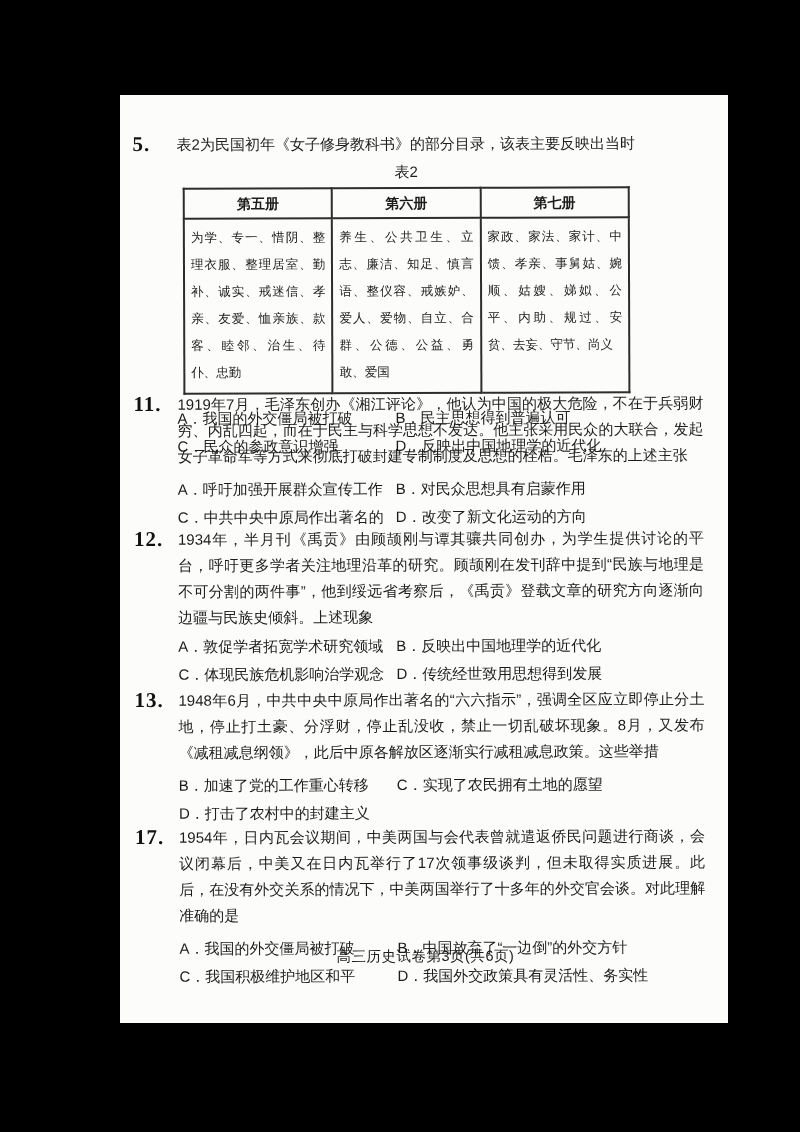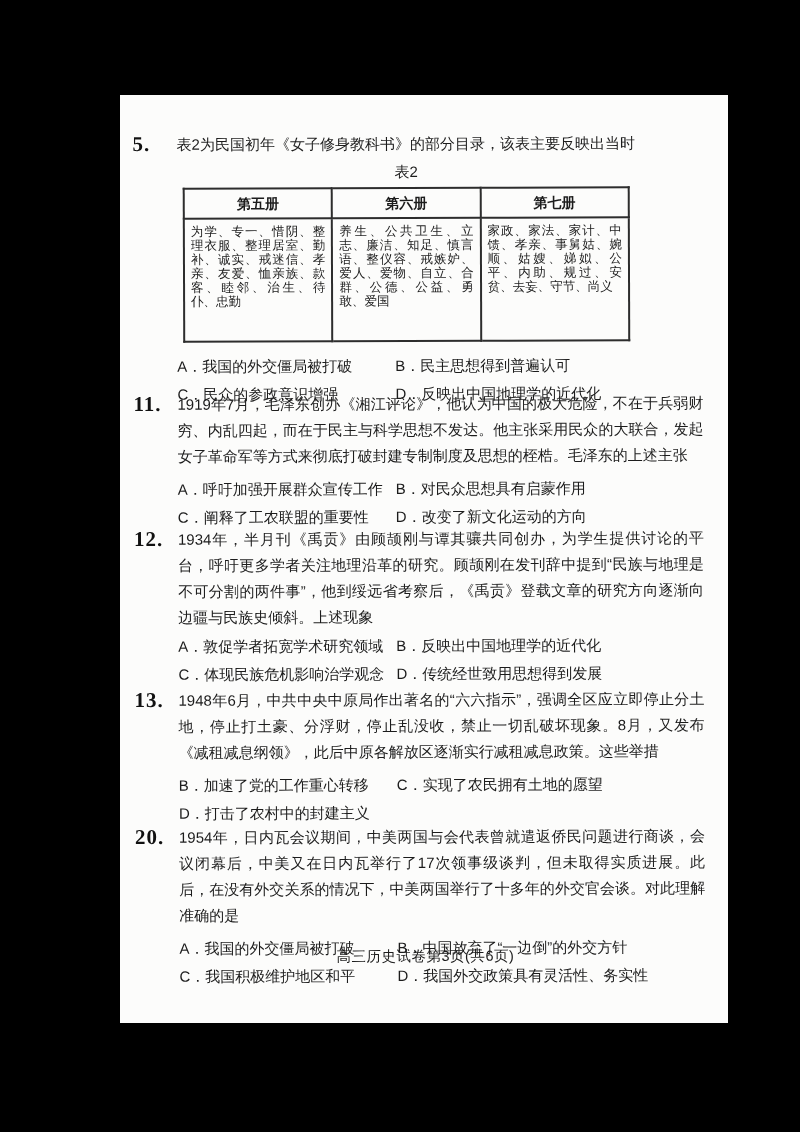--- a/index.html
+++ b/index.html
@@ -33,21 +33,21 @@
   }
   table.dtable{
     border-collapse:collapse;width:447px;margin-left:6px;table-layout:fixed;
     background:#fcfcfb;
   }
   .dtable th{
     border:2px solid #2d2d2d;font-size:14px;font-weight:bold;
     height:26px;padding:1px 12px;text-align:center;
   }
   .dtable td{
-    border:2px solid #2d2d2d;font-size:12.5px;line-height:14px;
+    border:2px solid #2d2d2d;font-size:12.5px;line-height:27px;
     padding:5px 6px 6px;vertical-align:top;text-align:justify;height:110px;
   }
   .opts{
     display:grid;grid-template-columns:218px 1fr;margin-top:6px;
   }
   .opt{
     line-height:27.5px;white-space:nowrap;
   }
   #q10 .opts{margin-top:10px;}
   #q12 .opts{margin-top:2px;}
@@ -97,21 +97,21 @@
       </div>
     </div>
 
     <div class="q" id="q11">
       <div class="qnum">11.</div>
       <div class="qbody">
         <div class="stem">1919年7月，毛泽东创办《湘江评论》，他认为中国的极大危险，不在于兵弱财穷、内乱四起，而在于民主与科学思想不发达。他主张采用民众的大联合，发起女子革命军等方式来彻底打破封建专制制度及思想的桎梏。毛泽东的上述主张</div>
         <div class="opts">
           <div class="opt">A．呼吁加强开展群众宣传工作</div>
           <div class="opt">B．对民众思想具有启蒙作用</div>
-          <div class="opt">C．阐释了工农联盟的重要性</div>
+          <div class="opt">C．中共中央中原局作出著名的</div>
           <div class="opt">D．改变了新文化运动的方向</div>
         </div>
       </div>
     </div>
 
     <div class="q" id="q12">
       <div class="qnum">12.</div>
       <div class="qbody">
         <div class="stem">1934年，半月刊《禹贡》由顾颉刚与谭其骧共同创办，为学生提供讨论的平台，呼吁更多学者关注地理沿革的研究。顾颉刚在发刊辞中提到“民族与地理是不可分割的两件事”，他到绥远省考察后，《禹贡》登载文章的研究方向逐渐向边疆与民族史倾斜。上述现象</div>
         <div class="opts">
@@ -129,21 +129,21 @@
         <div class="stem">1948年6月，中共中央中原局作出著名的“六六指示”，强调全区应立即停止分土地，停止打土豪、分浮财，停止乱没收，禁止一切乱破坏现象。8月，又发布《减租减息纲领》，此后中原各解放区逐渐实行减租减息政策。这些举措</div>
         <div class="opts">
           <div class="opt">B．加速了党的工作重心转移</div>
           <div class="opt">C．实现了农民拥有土地的愿望</div>
           <div class="opt">D．打击了农村中的封建主义</div>
         </div>
       </div>
     </div>
 
     <div class="q" id="q14">
-      <div class="qnum">20.</div>
+      <div class="qnum">17.</div>
       <div class="qbody">
         <div class="stem">1954年，日内瓦会议期间，中美两国与会代表曾就遣返侨民问题进行商谈，会议闭幕后，中美又在日内瓦举行了17次领事级谈判，但未取得实质进展。此后，在没有外交关系的情况下，中美两国举行了十多年的外交官会谈。对此理解准确的是</div>
         <div class="opts">
           <div class="opt">A．我国的外交僵局被打破</div>
           <div class="opt">B．中国放弃了“一边倒”的外交方针</div>
           <div class="opt">C．我国积极维护地区和平</div>
           <div class="opt">D．我国外交政策具有灵活性、务实性</div>
         </div>
       </div>
     </div>

